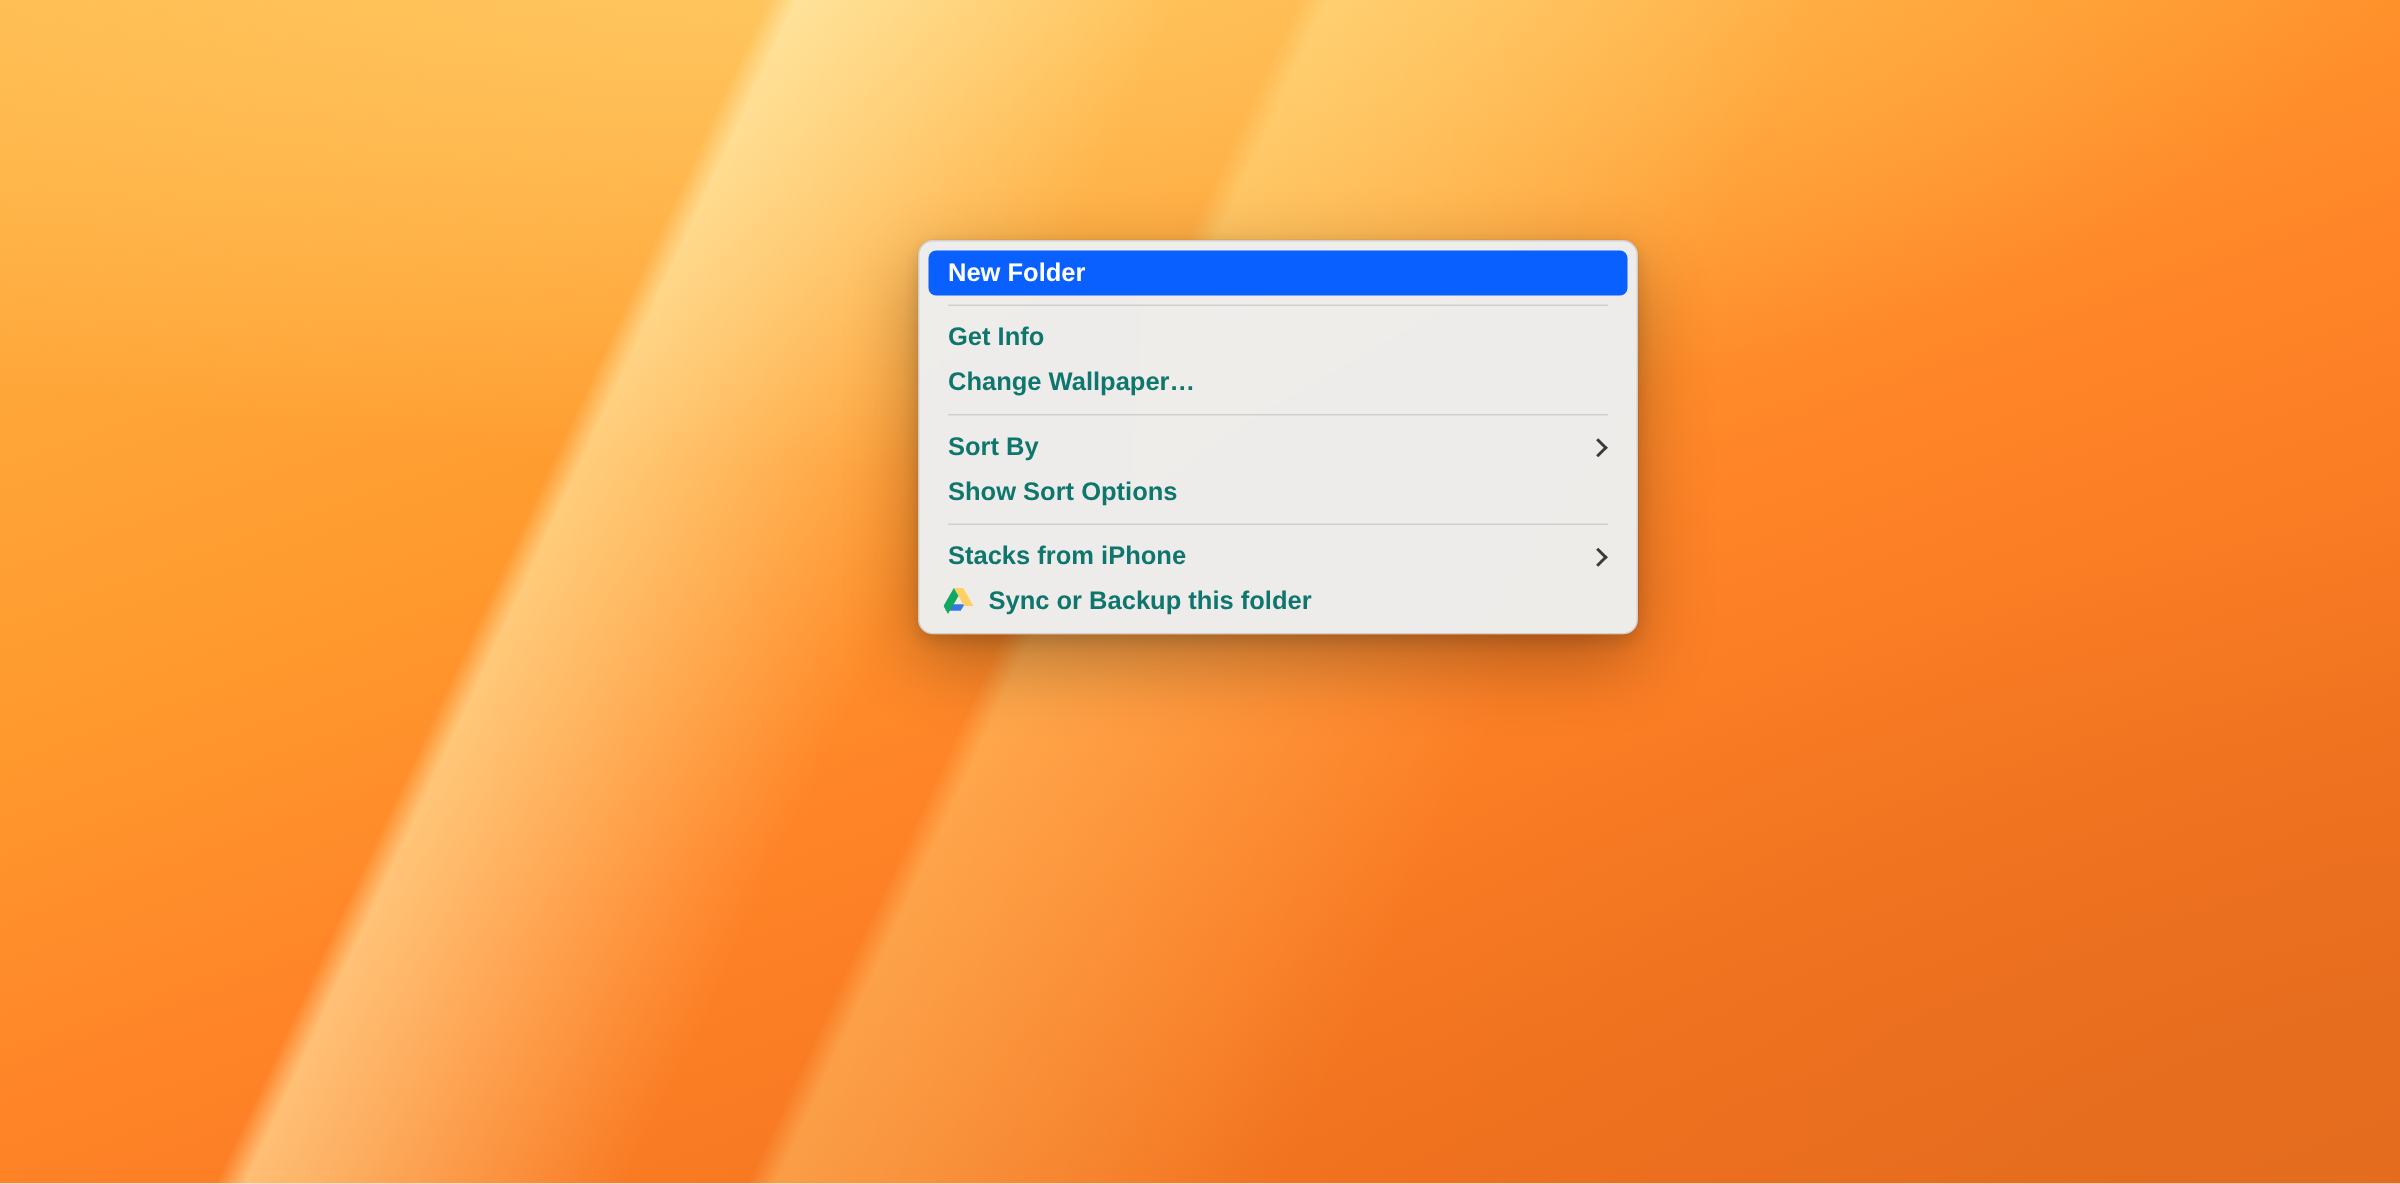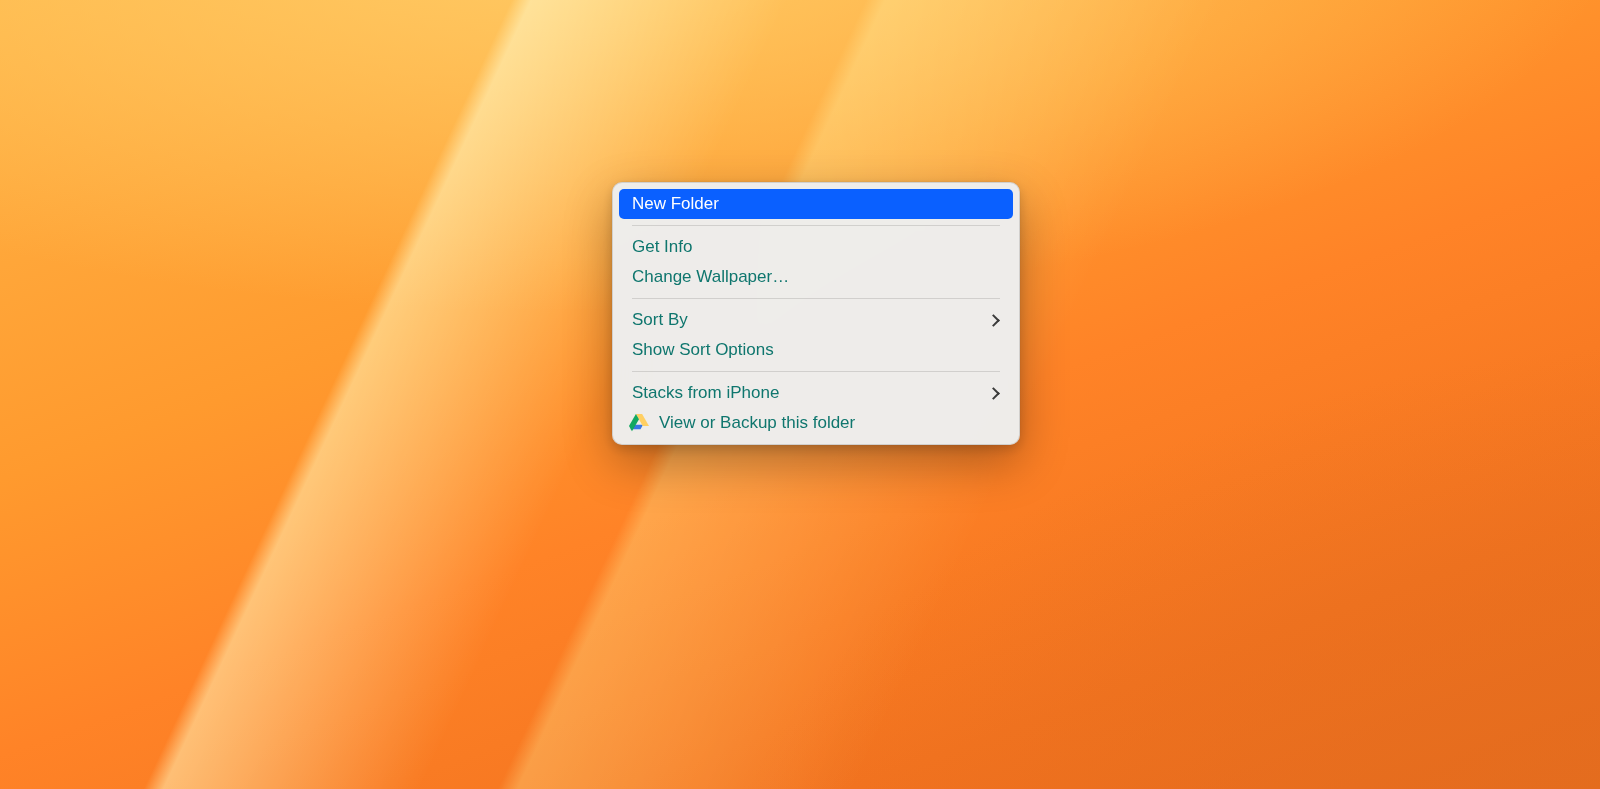--- a/index.html
+++ b/index.html
@@ -34,32 +34,33 @@
         rgba(255,255,255,0) 0%,
         rgba(255,255,255,0) 44%,
         rgba(255,200,120,0.35) 45%,
         rgba(255,200,120,0) 62%);
       mix-blend-mode: screen;
     }
 
     
     .context-menu {
       position: absolute;
-      left: 612px; top: 182px;
-      width: 408px;
+      left: 612px; top: 160px;
+      width: 480px;
       background: rgba(238,238,238,0.98);
       border: 0.5px solid rgba(0,0,0,0.12);
       border-radius: 10px;
       box-shadow:
         0 0 0 0.5px rgba(0,0,0,0.05),
         0 18px 48px rgba(0,0,0,0.30),
         0 4px 12px rgba(0,0,0,0.15);
       padding: 6px;
       -webkit-backdrop-filter: blur(20px);
       backdrop-filter: blur(20px);
+      font-weight: bold;
     }
     .menu-item {
       display: flex;
       align-items: center;
       height: 30px;
       padding: 0 13px;
       border-radius: 5px;
       font-size: 17px;
       color: #0f766e;
       cursor: default;
@@ -132,17 +133,17 @@
       <span class="chevron"></span>
     </div>
     <div class="menu-item with-icon">
       <span class="icon-slot">
         <svg class="drive-icon" viewBox="0 0 87 78" width="20" height="18">
           <path d="M6 66 L17 47 L61 47 L50 66 Z" fill="#3777E3"></path>
           <path d="M30 0 L57 0 L87 52 L60 52 Z" fill="#FFCF63"></path>
           <path d="M30 0 L0 52 L13 75 L43.5 23 Z" fill="#11A861"></path>
         </svg>
       </span>
-      <span class="label">View or Backup this folder</span>
+      <span class="label">Sync or Backup this folder</span>
     </div>
 
   </div>
 </div>
 
 </body></html>

